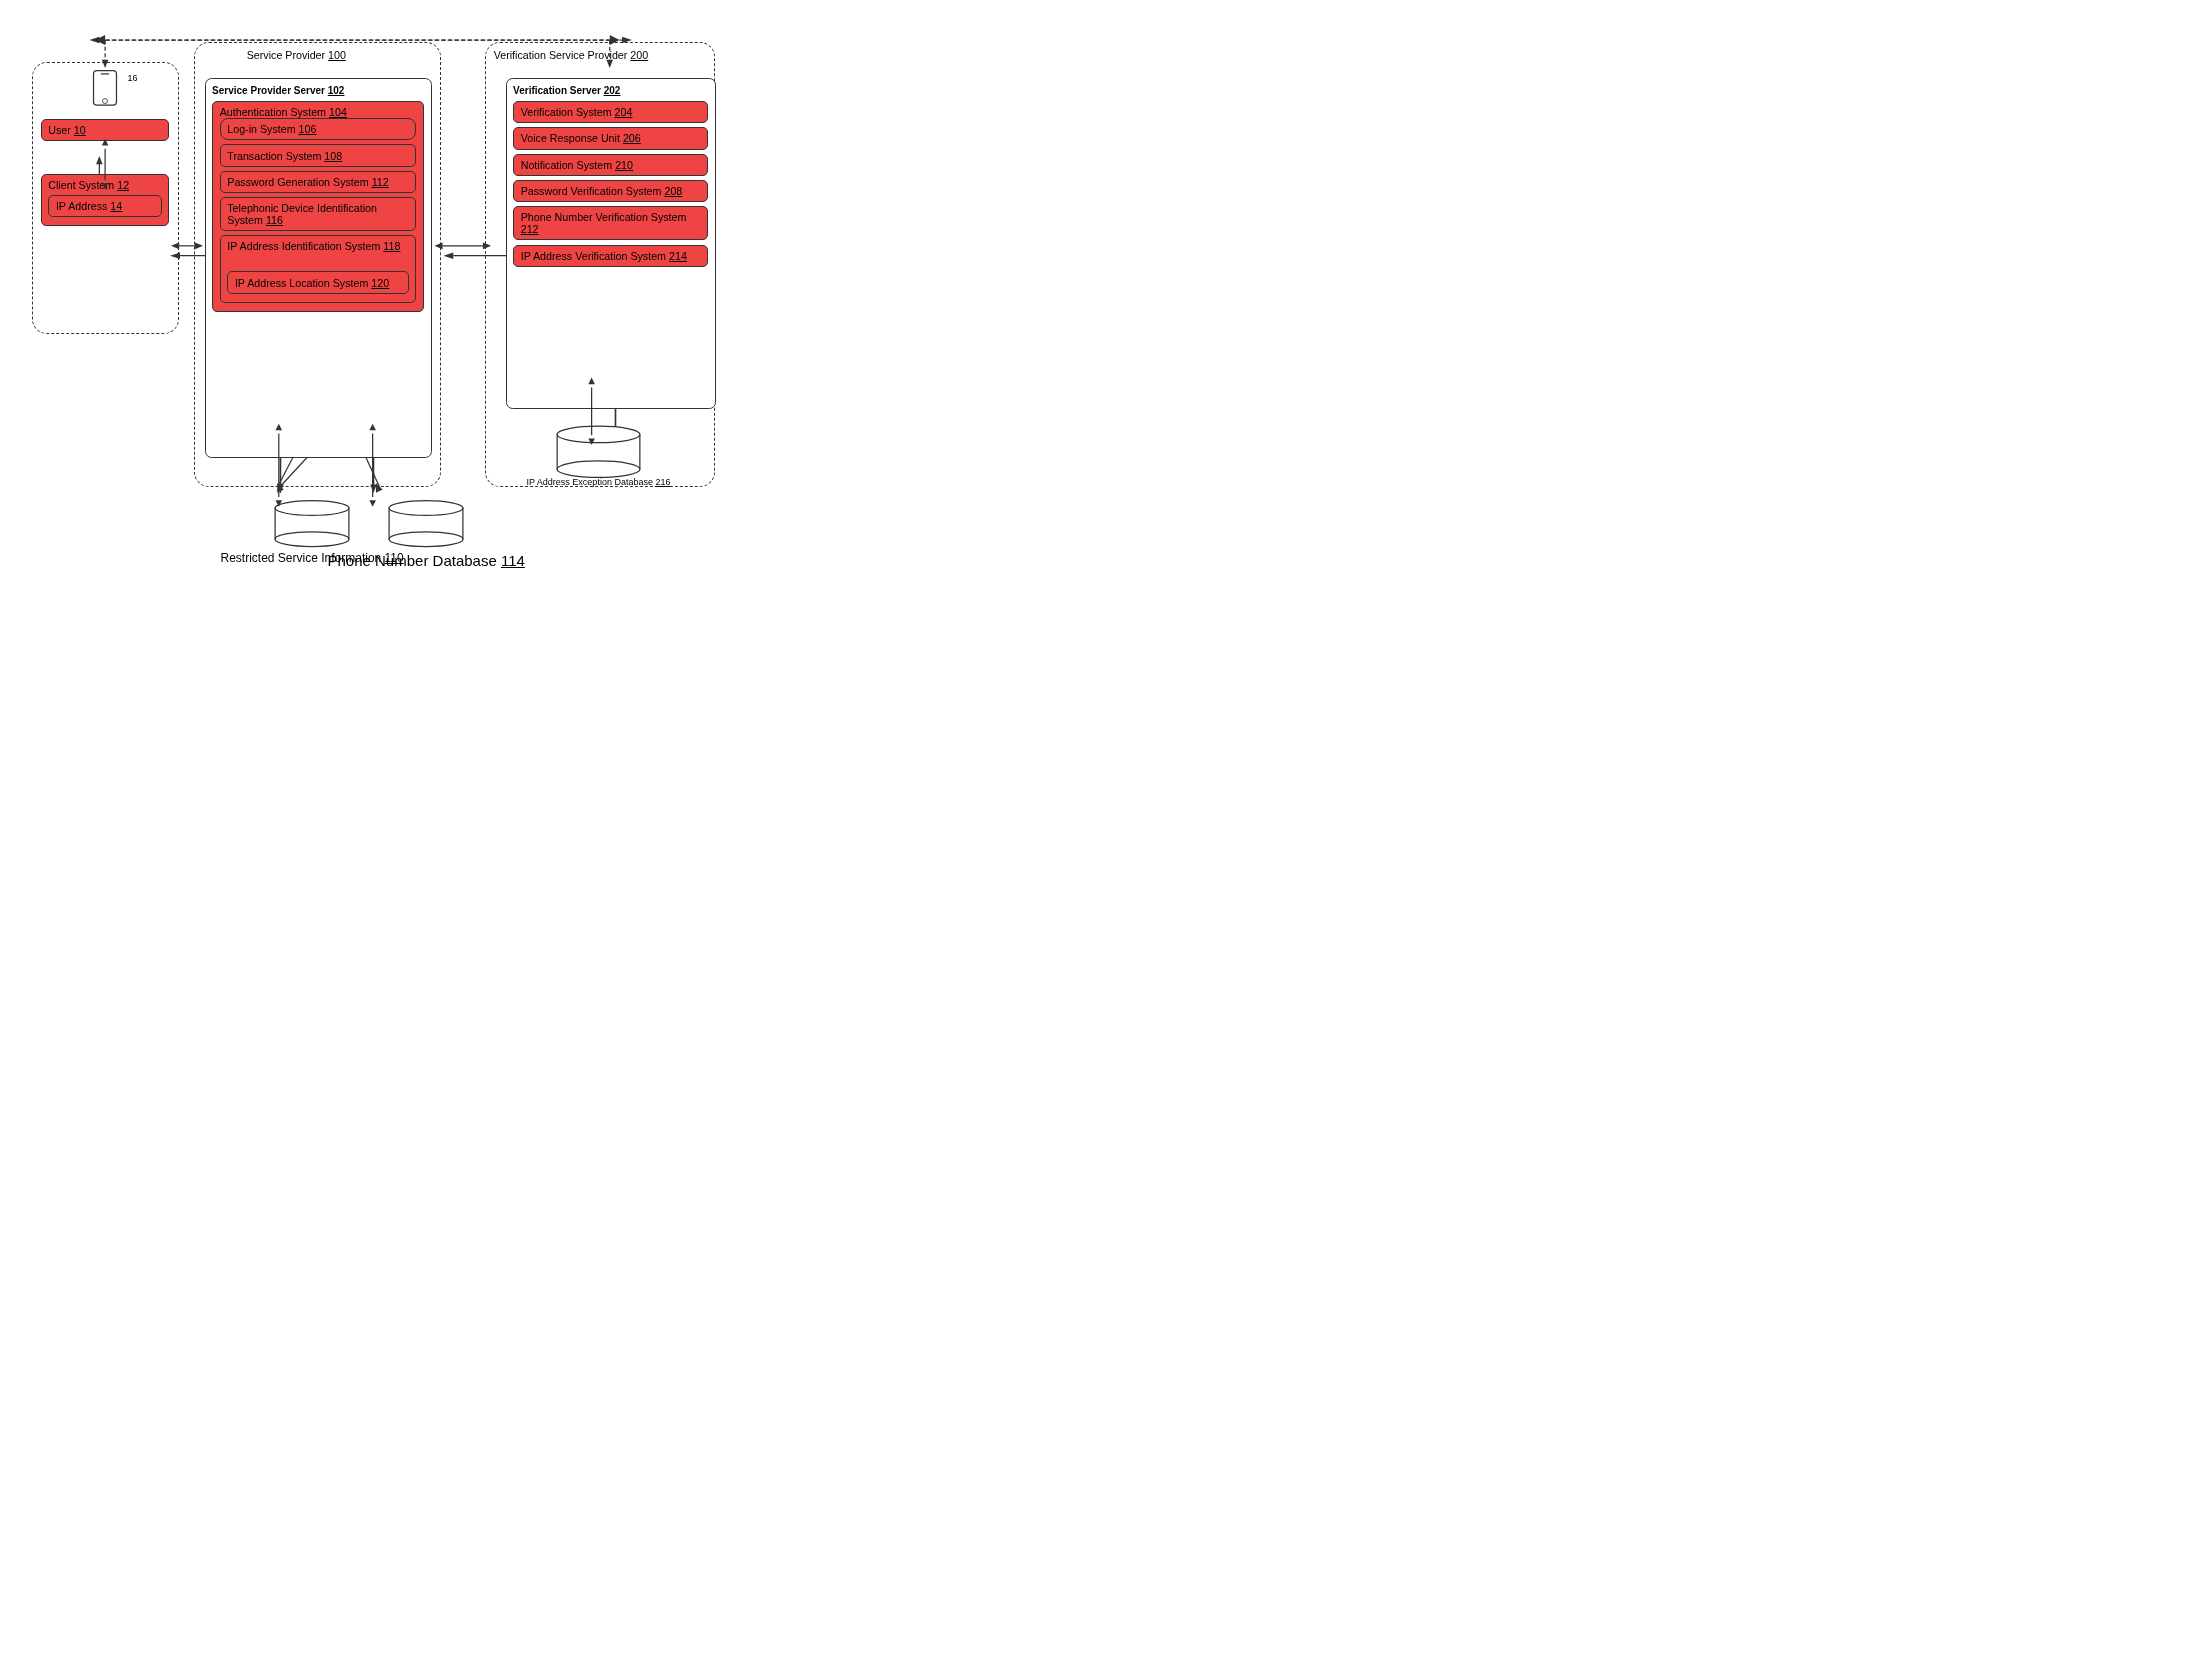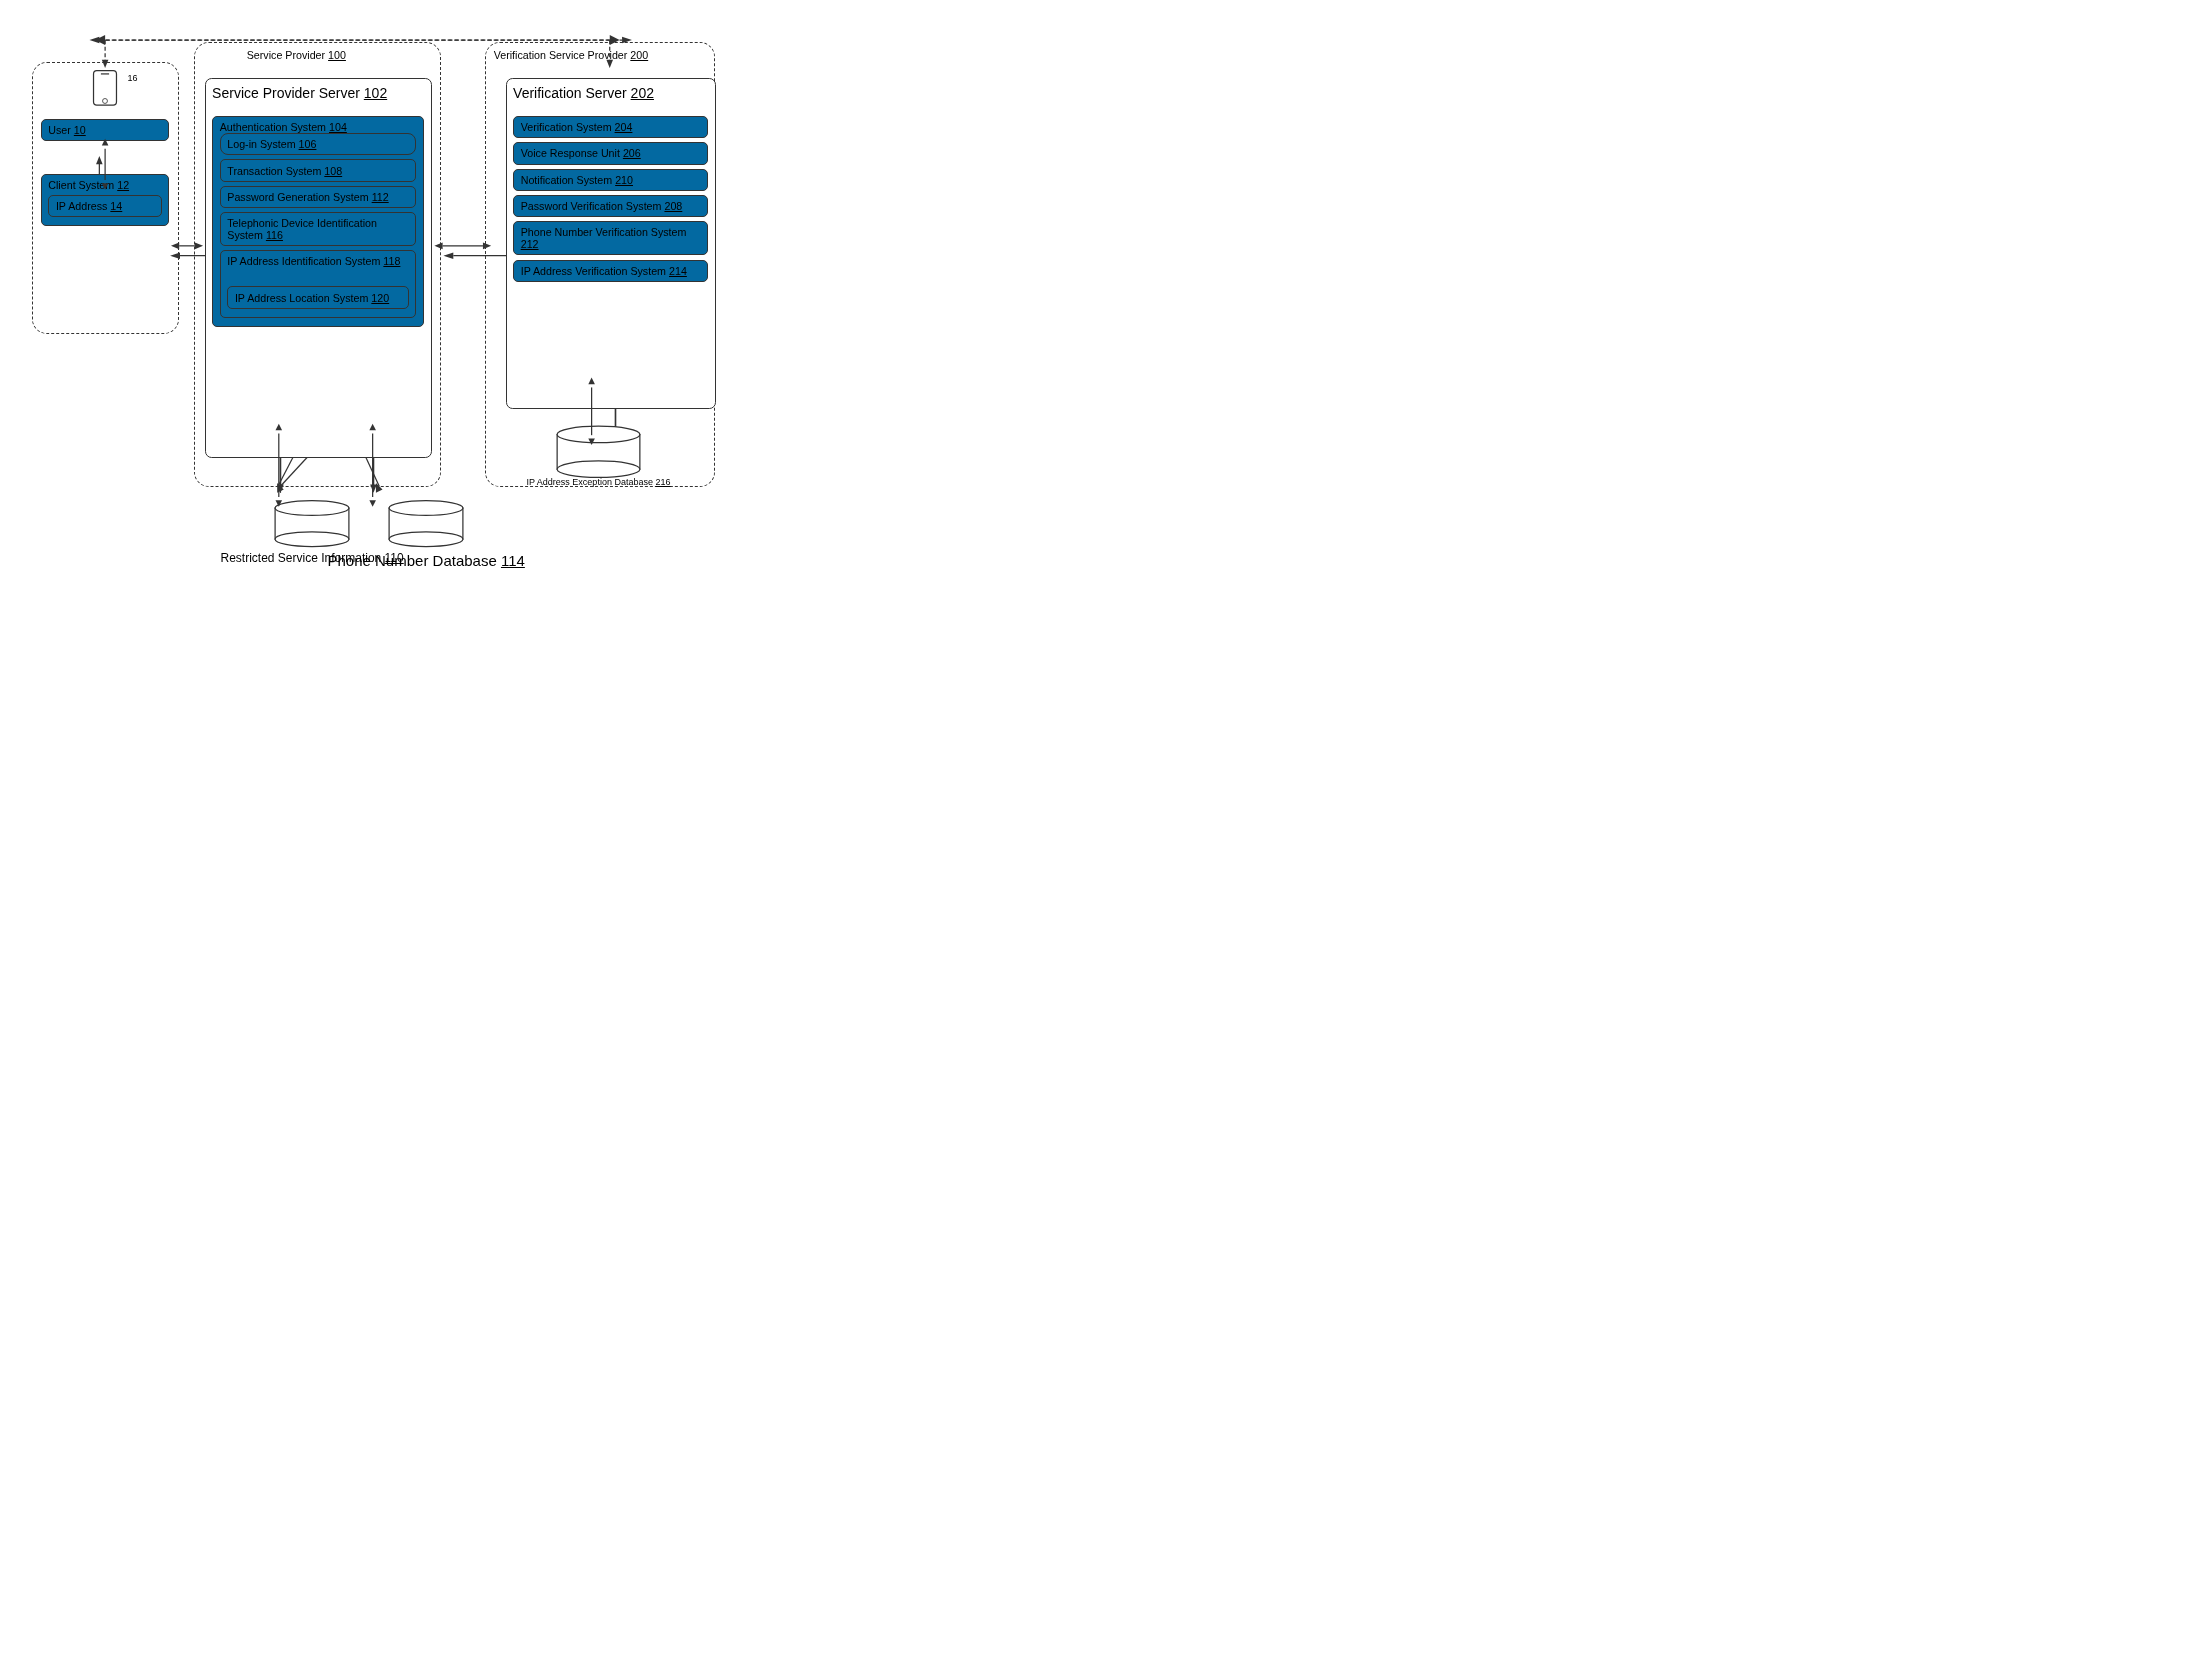--- a/index.html
+++ b/index.html
@@ -23,21 +23,21 @@
       position: absolute;
       border: 1.6px dashed #333;
       border-radius: 15px;
     }
 
     
     .solid-box {
       border: 1.2px solid #333;
       border-radius: 5px;
       padding: 4.1px 6.6px;
-      background: #0369a1;
+      background: #ef4444;
       margin-bottom: 4.1px;
     }
 
     .solid-box-outer {
       position: absolute;
       border: 1.2px solid #333;
       border-radius: 6.6px;
       background: #fff;
     }
 
@@ -45,23 +45,23 @@
 
     
     #client-outer {
       left: 8.2px;
       top: 49px;
       width: 152px;
       height: 280px;
     }
 
     .box-title {
-      font-size: 14px;
-      font-weight: normal;
-      margin-bottom: 15px;
+      font-size: 10px;
+      font-weight: bold;
+      margin-bottom: 5px;
     }
 
     
     .arrows-svg {
       position: absolute;
       top: 0;
       left: 0;
       width: 100%;
       height: 100%;
       pointer-events: none;

